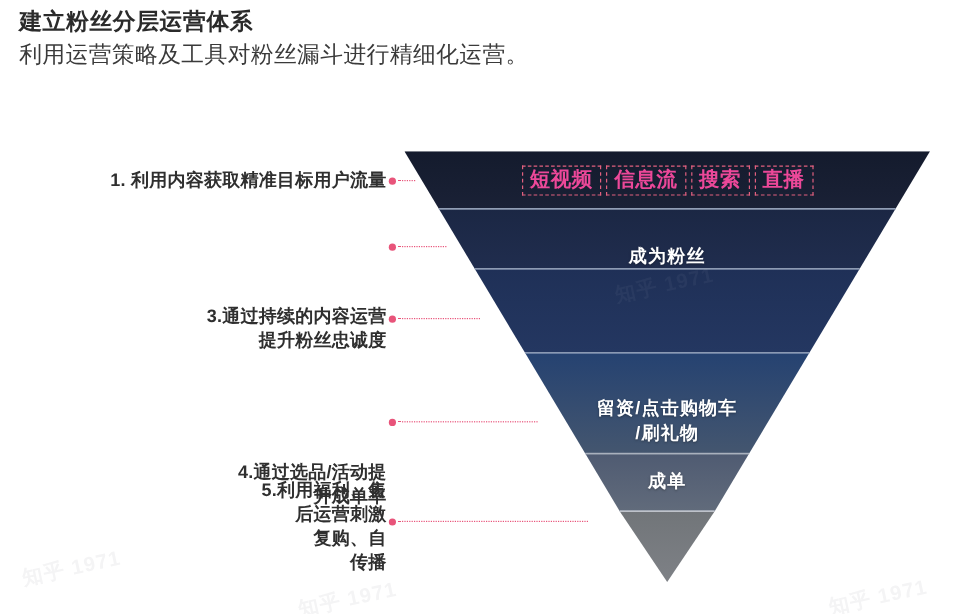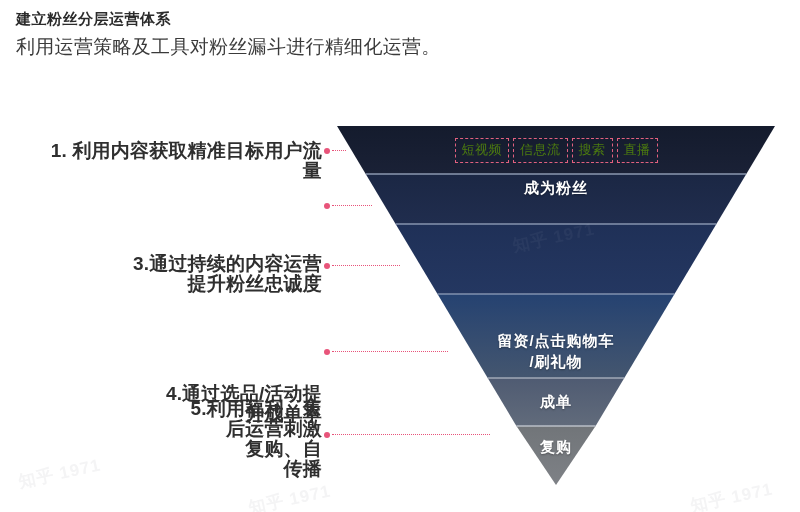--- a/index.html
+++ b/index.html
@@ -20,21 +20,21 @@
   }
 
   
   #header {
     position: absolute;
     left: 16px;
     top: 8px;
     width: 770px;
   }
   #page-title {
-    font-size: 15px;
+    font-size: 19px;
     font-weight: bold;
     color: #2b2b2b;
     letter-spacing: 0.5px;
     line-height: 22px;
   }
   #page-subtitle {
     font-size: 19px;
     font-weight: normal;
     color: #3a3a3a;
     line-height: 26px;
@@ -85,34 +85,34 @@
     top: 12px;
     width: 438px;
     display: flex;
     justify-content: center;
     gap: 4px;
     padding: 0 30px;
   }
   .chip {
     border: 1px dashed #e2607f;
     padding: 3px 6px 4px 6px;
-    color: #4d7c0f;
-    font-size: 13px;
-    font-weight: normal;
+    color: #ec4899;
+    font-size: 17px;
+    font-weight: bold;
     letter-spacing: 0.5px;
     white-space: nowrap;
     line-height: 16px;
   }
 
   
   .step {
     position: absolute;
     text-align: right;
     color: #2f2f2f;
-    font-size: 19px;
+    font-size: 15px;
     font-weight: bold;
     line-height: 20px;
     letter-spacing: 0.2px;
     white-space: pre-line;
   }
 
   
   .connector {
     position: absolute;
     height: 7px;
@@ -226,22 +226,21 @@
       <line x1="179.4" y1="300" x2="258.6" y2="300" stroke="#c7ccd4" stroke-width="1.4" opacity="0.85"></line>
     </svg>
 
     <div id="source-chips">
       <div class="chip">短视频</div>
       <div class="chip">信息流</div>
       <div class="chip">搜索</div>
       <div class="chip">直播</div>
     </div>
 
-    <div class="funnel-label" style="top:51px;text-align:center;">成为粉丝</div>
+    <div class="funnel-label" style="top:77px;text-align:center;">成为粉丝</div>
     <div class="funnel-label" style="top:204px; white-space:pre-line;">留资/点击购物车
 /刷礼物</div>
     <div class="funnel-label" style="top:265px;">成单</div>
-    <div class="funnel-label" style="top:310px;">复购</div>
 
     <div class="watermark on-dark" style="left:175px; top:100px;">知乎 1971</div>
   </div>
 
 </div>
 
 </body></html>

